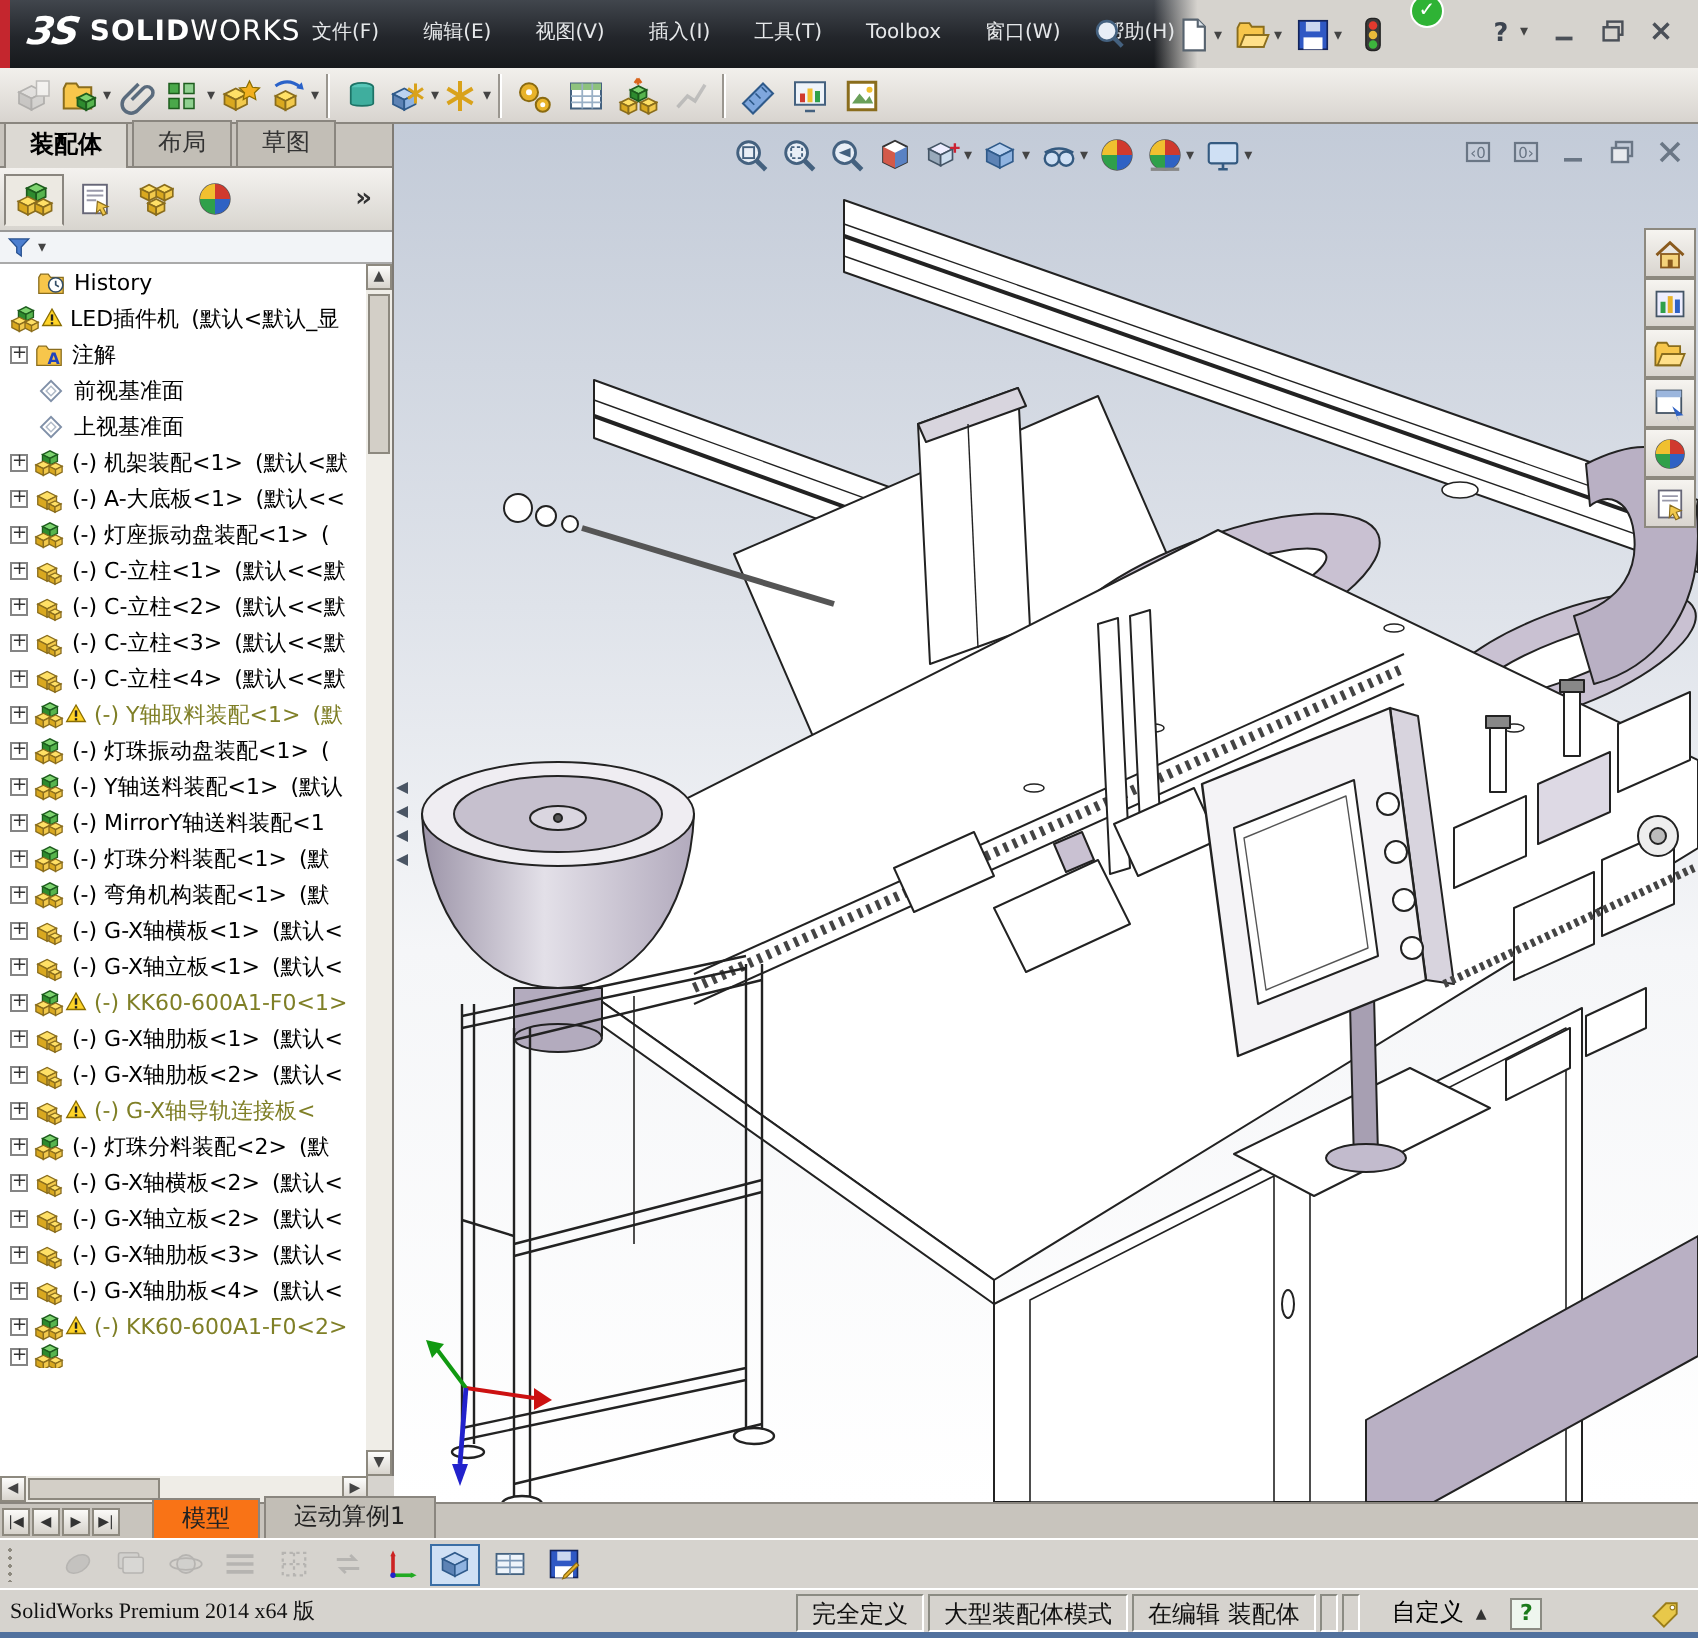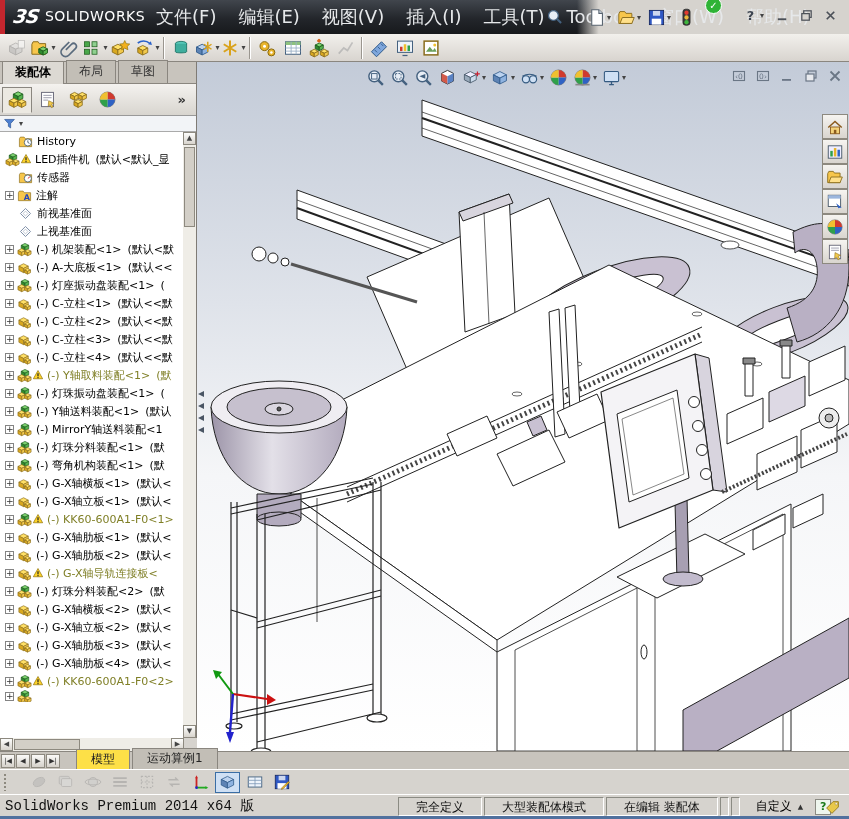--- a/index.html
+++ b/index.html
@@ -9,23 +9,23 @@
        background:#d6d3ce;user-select:none;}
   
   .titlebar{position:absolute;left:0;top:0;width:849px;height:34px;
     background:linear-gradient(180deg,#41464d 0%,#23262b 55%,#17191c 100%);}
   .titlebar .lightpart{position:absolute;right:0;top:0;width:272px;height:34px;
     background:linear-gradient(90deg,rgba(214,211,206,0) 0%,#d6d3ce 8%,#d6d3ce 100%);}
   .redstrip{position:absolute;left:0;top:0;width:5px;height:34px;background:#c4262e;}
   .logo{position:absolute;left:14px;top:5px;color:#fff;display:flex;align-items:center;gap:6px;}
   .logo .mark{font-style:italic;font-weight:bold;font-size:19px;transform:skewX(-10deg);letter-spacing:-1px;}
   .logo .brand{font-size:14px;letter-spacing:.5px;}
-  .logo .brand b{font-weight:normal;}
+  .logo .brand b{font-weight:bold;}
   .menubar{position:absolute;left:145px;top:0;height:34px;display:flex;align-items:center;}
-  .menu-item{color:#e6e8ea;padding:0 11px;font-size:18px;height:24px;line-height:24px;cursor:default;}
+  .menu-item{color:#e6e8ea;padding:0 11px;font-size:10px;height:24px;line-height:24px;cursor:default;}
   .tb-search{position:absolute;left:546px;top:8px;}
   .quick{position:absolute;left:585px;top:5px;display:flex;align-items:center;gap:2px;}
   .qbtn{display:flex;align-items:center;height:24px;padding:0 2px;}
   .caret{font-size:8px;color:#444;margin-left:1px;}
   .badge-check{position:absolute;left:705px;top:-3px;width:17px;height:17px;border-radius:50%;
     background:#2fb335;border:1.5px solid #fff;color:#fff;font-size:10px;font-weight:bold;
     text-align:center;line-height:15px;z-index:5;}
   .helpgrp{position:absolute;left:742px;top:7px;display:flex;align-items:center;}
   .winbtns{position:absolute;left:775px;top:8px;display:flex;gap:9px;align-items:center;}
   
@@ -85,35 +85,35 @@
   .tpbtn{width:26px;height:25px;border:1px solid #8d897f;background:linear-gradient(180deg,#f6f4f0,#d9d5cf);
     display:flex;align-items:center;justify-content:center;margin-bottom:0px;}
   .splitarrows{position:absolute;left:0;top:328px;width:8px;display:flex;flex-direction:column;gap:4px;}
   
   .doctabs{position:absolute;left:0;top:751px;width:849px;height:18px;background:#c8c4bd;
     border-top:1px solid #8a867f;display:flex;align-items:flex-end;}
   .navbtn{width:14px;height:14px;margin:0 0 1px 1px;background:linear-gradient(180deg,#fbfaf8,#d5d1ca);
     border:1px solid #8d897f;font-size:7px;color:#333;text-align:center;line-height:12px;}
   .dtab{padding:1px 14px 2px;font-size:12px;border:1px solid #8a867f;border-bottom:none;
     background:#c2beb6;color:#222;margin-left:2px;}
-  .dtab.active{background:#fde047;position:relative;top:1px;}
+  .dtab.active{background:#f97316;position:relative;top:1px;}
   .motionbar{position:absolute;left:0;top:769px;width:849px;height:25px;background:#d6d3ce;
     border-top:1px solid #fff;display:flex;align-items:center;}
   .mgrip{width:5px;height:18px;margin:0 4px 0 3px;
     background-image:radial-gradient(#8d897f 1px,transparent 1px);background-size:4px 4px;}
   .mbtn{width:25px;height:21px;display:flex;align-items:center;justify-content:center;margin-right:2px;}
   .mbtn.dis{opacity:.4;filter:grayscale(1);}
   .mbtn.active{background:#cfe0f4;border:1px solid #3a6ea5;}
   .mspace{width:14px;}
   
   .statusbar{position:absolute;left:0;top:794px;width:849px;height:25px;background:#d6d3ce;
     border-top:1px solid #fff;border-bottom:3px solid #51719e;display:flex;align-items:center;font-size:12px;}
-  .st-left{margin-left:5px;font-family:Liberation Mono, monospace;font-size:14px;color:#111;flex:none;}
+  .st-left{margin-left:5px;font-family:Liberation Serif, serif;font-size:11px;color:#111;flex:none;}
   .st-cells{position:absolute;left:398px;top:2px;display:flex;gap:2px;align-items:center;height:19px;}
-  .stcell{border:1px solid;border-color:#8b8b83 #fff #fff #8b8b83;padding:0 17px;height:19px;
+  .stcell{border:1px solid;border-color:#8b8b83 #fff #fff #8b8b83;padding:0 7px;height:19px;
     line-height:18px;color:#111;background:#d6d3ce;white-space:nowrap;}
   .stcell.small{width:9px;padding:0;}
   .stcustom{margin-left:14px;display:flex;align-items:center;gap:6px;}
   .stcaret{font-size:7px;color:#333;}
   .sthelp{margin-left:10px;width:16px;height:16px;border:1px solid #8b8b83;background:#eef6ee;
     color:#1a7a1a;font-weight:bold;font-size:11px;text-align:center;line-height:14px;}
   .sttag{position:absolute;right:8px;top:4px;}
   svg{display:block;}
 </style>
 </head>
@@ -428,31 +428,20 @@
               <svg width="12" height="12" viewBox="0 0 16 16">
                 <path d="M8 2 L14.2 13 H1.8 Z" fill="#ffd429" stroke="#8a6d00" stroke-width=".9"></path>
                 <rect x="7.2" y="5.6" width="1.6" height="4.2" fill="#222"></rect>
                 <rect x="7.2" y="10.8" width="1.6" height="1.5" fill="#222"></rect>
               </svg>
             </span>
             <span class="tlabel">LED插件机</span>
             <span class="tsuffix">(默认&lt;默认_显</span>
           </div>
           <div class="tree-row">
-            <span class="pspace"></span>
-            <span class="ticon">
-              <svg width="15" height="15" viewBox="0 0 16 16">
-                <path d="M1.5 5 l1-1.7 h4 l1.3 1.7 h6.7 v8.5 h-13 z" fill="#f7c64b" stroke="#8a6d1d" stroke-width=".7"></path>
-                <circle cx="10.5" cy="9" r="3.8" fill="#fff" stroke="#334d66" stroke-width=".8"></circle>
-                <path d="M10.5 9 l2.2-1.8" stroke="#c22" stroke-width="1"></path>
-              </svg>
-            </span>
-            <span class="tlabel">传感器</span>
-          </div>
-          <div class="tree-row">
             <span class="plusbox">+</span>
             <span class="ticon">
               <svg width="15" height="15" viewBox="0 0 16 16">
                 <path d="M1.5 5 l1-1.7 h4 l1.3 1.7 h6.7 v8.5 h-13 z" fill="#f7c64b" stroke="#8a6d1d" stroke-width=".7"></path>
                 <text x="10.5" y="12.6" font-size="8.5" font-weight="bold" fill="#2244bb" text-anchor="middle">A</text>
               </svg>
             </span>
             <span class="tlabel">注解</span>
           </div>
           <div class="tree-row">

